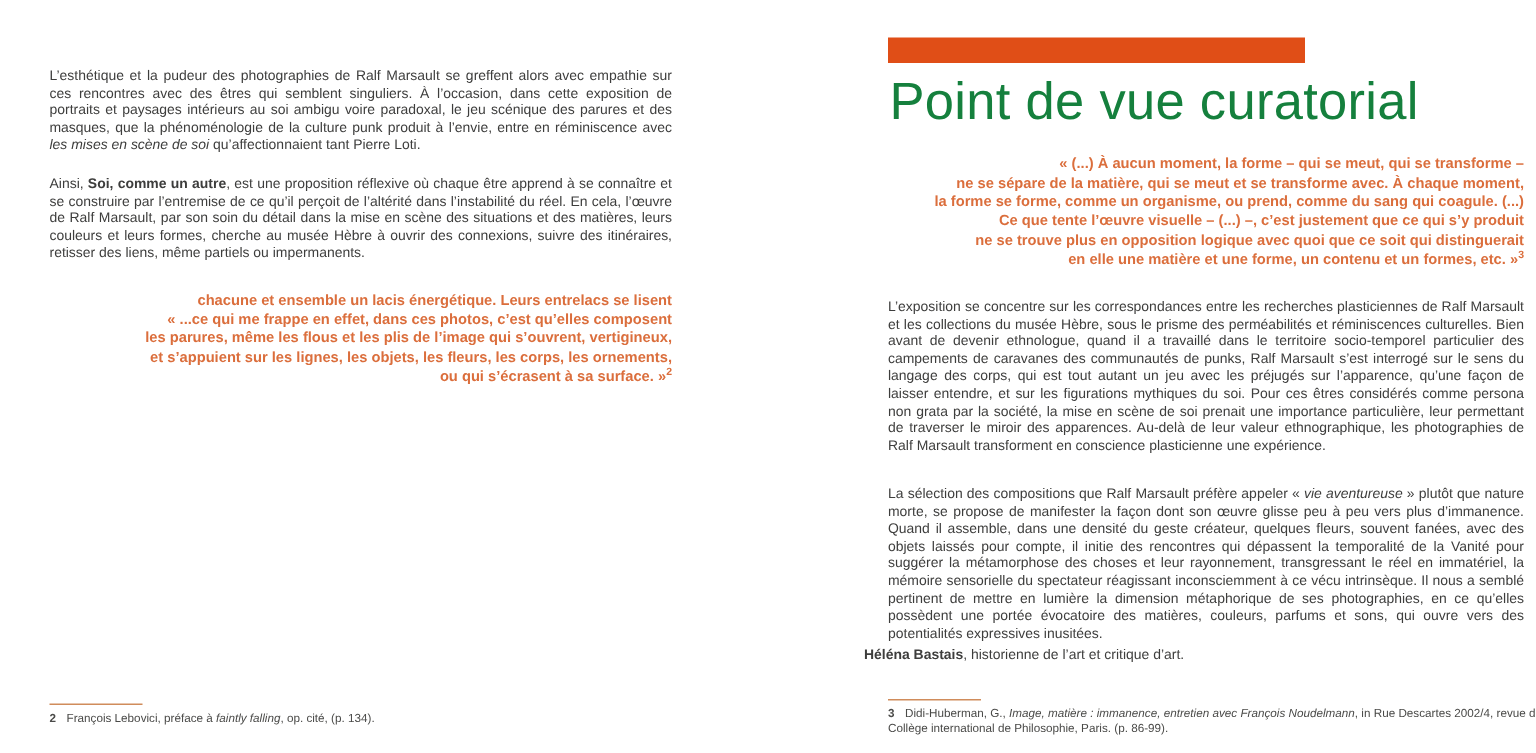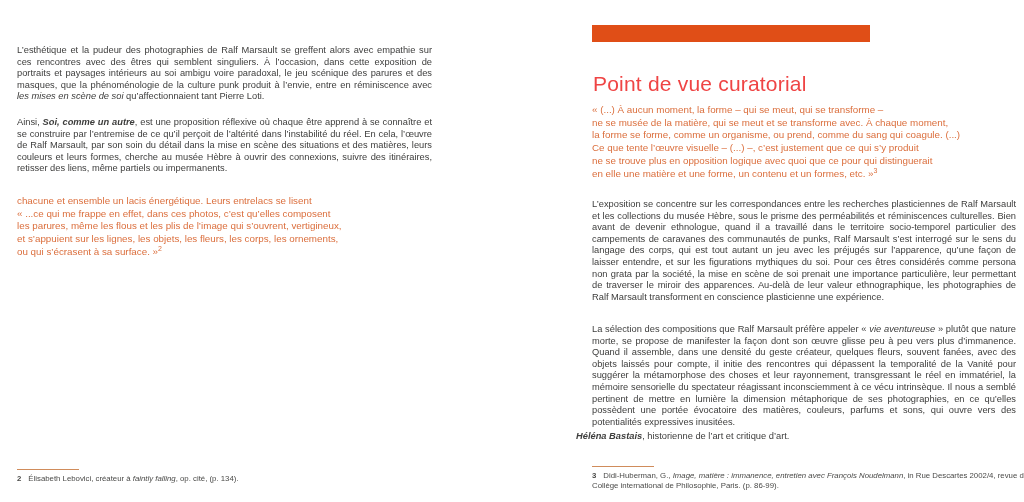--- a/index.html
+++ b/index.html
@@ -12,59 +12,59 @@
   *{margin:0;padding:0;box-sizing:border-box;}
   html,body{width:1024px;height:502px;}
   body{
     background:#ffffff;
     font-family:"Liberation Sans", sans-serif;
     color:var(--body);
     position:relative;
     overflow:hidden;
   }
   .page{position:absolute;top:0;height:502px;}
-  .page-left{left:0;width:512px;}
+  .page-left{left:16px;width:512px;}
   .page-right{left:512px;width:512px;}
 
   .body-par{
     position:absolute;
     font-size:9.3px;
     line-height:11.6px;
     text-align:justify;
     color:var(--body);
   }
   .pl-par1{left:17px;top:45px;width:415px;}
   .pl-par2{left:17px;top:117px;width:415px;}
 
   .pull-quote{
     position:absolute;
-    text-align:left;
+    text-align:right;
     color:var(--quote);
-    font-weight:normal;
+    font-weight:bold;
     font-size:9.8px;
     line-height:12.7px;
   }
   .pl-quote{left:17px;top:195px;width:415px;}
   .pr-quote{left:80px;top:104px;width:424px;}
   .pull-quote sup{font-size:7px;line-height:0;}
 
   .accent-bar{
     position:absolute;
     left:80px;top:25px;
     width:278px;height:17px;
     background:var(--accent);
   }
   .section-title{
     position:absolute;
-    left:81px;top:66px;
+    left:81px;top:50px;
     width:430px;
-    font-size:21px;
+    font-size:35px;
     line-height:36px;
     font-weight:normal;
-    color:#ef4444;
+    color:#15803d;
     letter-spacing:0.2px;
   }
   .pr-par1{left:80px;top:199px;width:424px;}
   .pr-par2{left:80px;top:324px;width:424px;}
   .author-line{
     position:absolute;
     left:64px;top:431px;width:424px;
     font-size:9.3px;line-height:11.6px;
     color:var(--body);
   }
@@ -75,57 +75,57 @@
   .fn-rule{width:62px;border-top:1px solid var(--rule);}
   .fn-text{
     margin-top:4px;
     font-size:7.8px;
     line-height:9.6px;
     color:var(--fn);
     text-align:left;
   }
   .fn-text .fn-num{font-weight:bold;margin-right:7px;}
   i{font-style:italic;}
-  b{font-weight:bold;font-style:italic;}
+  b{font-weight:bold;}
 </style>
 </head>
 <body>
 
 <div class="page page-left">
 
   <p class="body-par pl-par1"><span>L’esthétique et la pudeur des photographies de Ralf Marsault se greffent alors avec empathie sur ces rencontres avec des êtres qui semblent singuliers. À l’occasion, dans cette exposition de portraits et paysages intérieurs au soi ambigu voire paradoxal, le jeu scénique des parures et des masques, que la phénoménologie de la culture punk produit à l’envie, entre en réminiscence avec </span><i>les mises en scène de soi</i><span> qu’affectionnaient tant Pierre Loti.</span></p>
 
   <p class="body-par pl-par2"><span>Ainsi, </span><b>Soi, comme un autre</b><span>, est une proposition réflexive où chaque être apprend à se connaître et se construire par l’entremise de ce qu’il perçoit de l’altérité dans l’instabilité du réel. En cela, l’œuvre de Ralf Marsault, par son soin du détail dans la mise en scène des situations et des matières, leurs couleurs et leurs formes, cherche au musée Hèbre à ouvrir des connexions, suivre des itinéraires, retisser des liens, même partiels ou impermanents.</span></p>
 
   <div class="pull-quote pl-quote">
     <div class="qline">chacune et ensemble un lacis énergétique. Leurs entrelacs se lisent</div>
     <div class="qline">« ...ce qui me frappe en effet, dans ces photos, c’est qu’elles composent</div>
     <div class="qline">les parures,  même les flous et les plis de l’image qui s’ouvrent, vertigineux,</div>
     <div class="qline">et s’appuient sur les lignes, les objets, les fleurs, les corps, les ornements,</div>
     <div class="qline"><span>ou qui s’écrasent à sa surface. »</span><sup>2</sup></div>
   </div>
 
   <div class="footnote pl-footnote">
     <div class="fn-rule"></div>
-    <p class="fn-text"><span class="fn-num">2</span><span>Élisabeth Lebovici, créateur à </span><i>faintly falling</i><span>, op. cité, (p. 134).</span></p>
+    <p class="fn-text"><span class="fn-num">2</span><span>François Lebovici, préface à </span><i>faintly falling</i><span>, op. cité, (p. 134).</span></p>
   </div>
 </div>
 
 <div class="page page-right">
 
   <div class="accent-bar"></div>
 
   <h1 class="section-title">Point de vue curatorial</h1>
 
   <div class="pull-quote pr-quote">
     <div class="qline">« (...) À aucun moment, la forme – qui se meut, qui se transforme –</div>
-    <div class="qline">ne se musée de la matière, qui se meut et se transforme avec. À chaque moment,</div>
+    <div class="qline">ne se sépare de la matière, qui se meut et se transforme avec. À chaque moment,</div>
     <div class="qline">la forme se forme, comme un organisme, ou prend, comme du sang qui coagule. (...)</div>
     <div class="qline">Ce que tente l’œuvre visuelle – (...) –, c’est justement que ce qui s’y produit</div>
-    <div class="qline">ne se trouve plus en opposition logique avec quoi que ce pour qui distinguerait</div>
+    <div class="qline">ne se trouve plus en opposition logique avec quoi que ce soit qui distinguerait</div>
     <div class="qline"><span>en elle une matière et une forme, un contenu et un formes, etc. »</span><sup>3</sup></div>
   </div>
 
   <p class="body-par pr-par1">L’exposition se concentre sur les correspondances entre les recherches plasticiennes de Ralf Marsault et les collections du musée Hèbre, sous le prisme des perméabilités et réminiscences culturelles. Bien avant de devenir ethnologue, quand il a travaillé dans le territoire socio-temporel particulier des campements de caravanes des communautés de punks, Ralf Marsault s’est interrogé sur le sens du langage des corps, qui est tout autant un jeu avec les préjugés sur l’apparence, qu’une façon de laisser entendre, et sur les figurations mythiques du soi. Pour ces êtres considérés comme persona non grata par la société, la mise en scène de soi prenait une importance particulière, leur permettant de traverser le miroir des apparences. Au-delà de leur valeur ethnographique, les photographies de Ralf Marsault transforment en conscience plasticienne une expérience.</p>
 
   <p class="body-par pr-par2"><span>La sélection des compositions que Ralf Marsault préfère appeler « </span><i>vie aventureuse</i><span> » plutôt que nature morte, se propose de manifester la façon dont son œuvre glisse peu à peu vers plus d’immanence. Quand il assemble, dans une densité du geste créateur, quelques fleurs, souvent fanées, avec des objets laissés pour compte, il initie des rencontres qui dépassent la temporalité de la Vanité pour suggérer la métamorphose des choses et leur rayonnement, transgressant le réel en immatériel, la mémoire sensorielle du spectateur réagissant inconsciemment à ce vécu intrinsèque. Il nous a semblé pertinent de mettre en lumière la dimension métaphorique de ses photographies, en ce qu’elles possèdent une portée évocatoire des matières, couleurs, parfums et sons, qui ouvre vers des potentialités expressives inusitées.</span></p>
 
   <p class="author-line"><b>Héléna Bastais</b><span>, historienne de l’art et critique d’art.</span></p>
 
   <div class="footnote pr-footnote">

